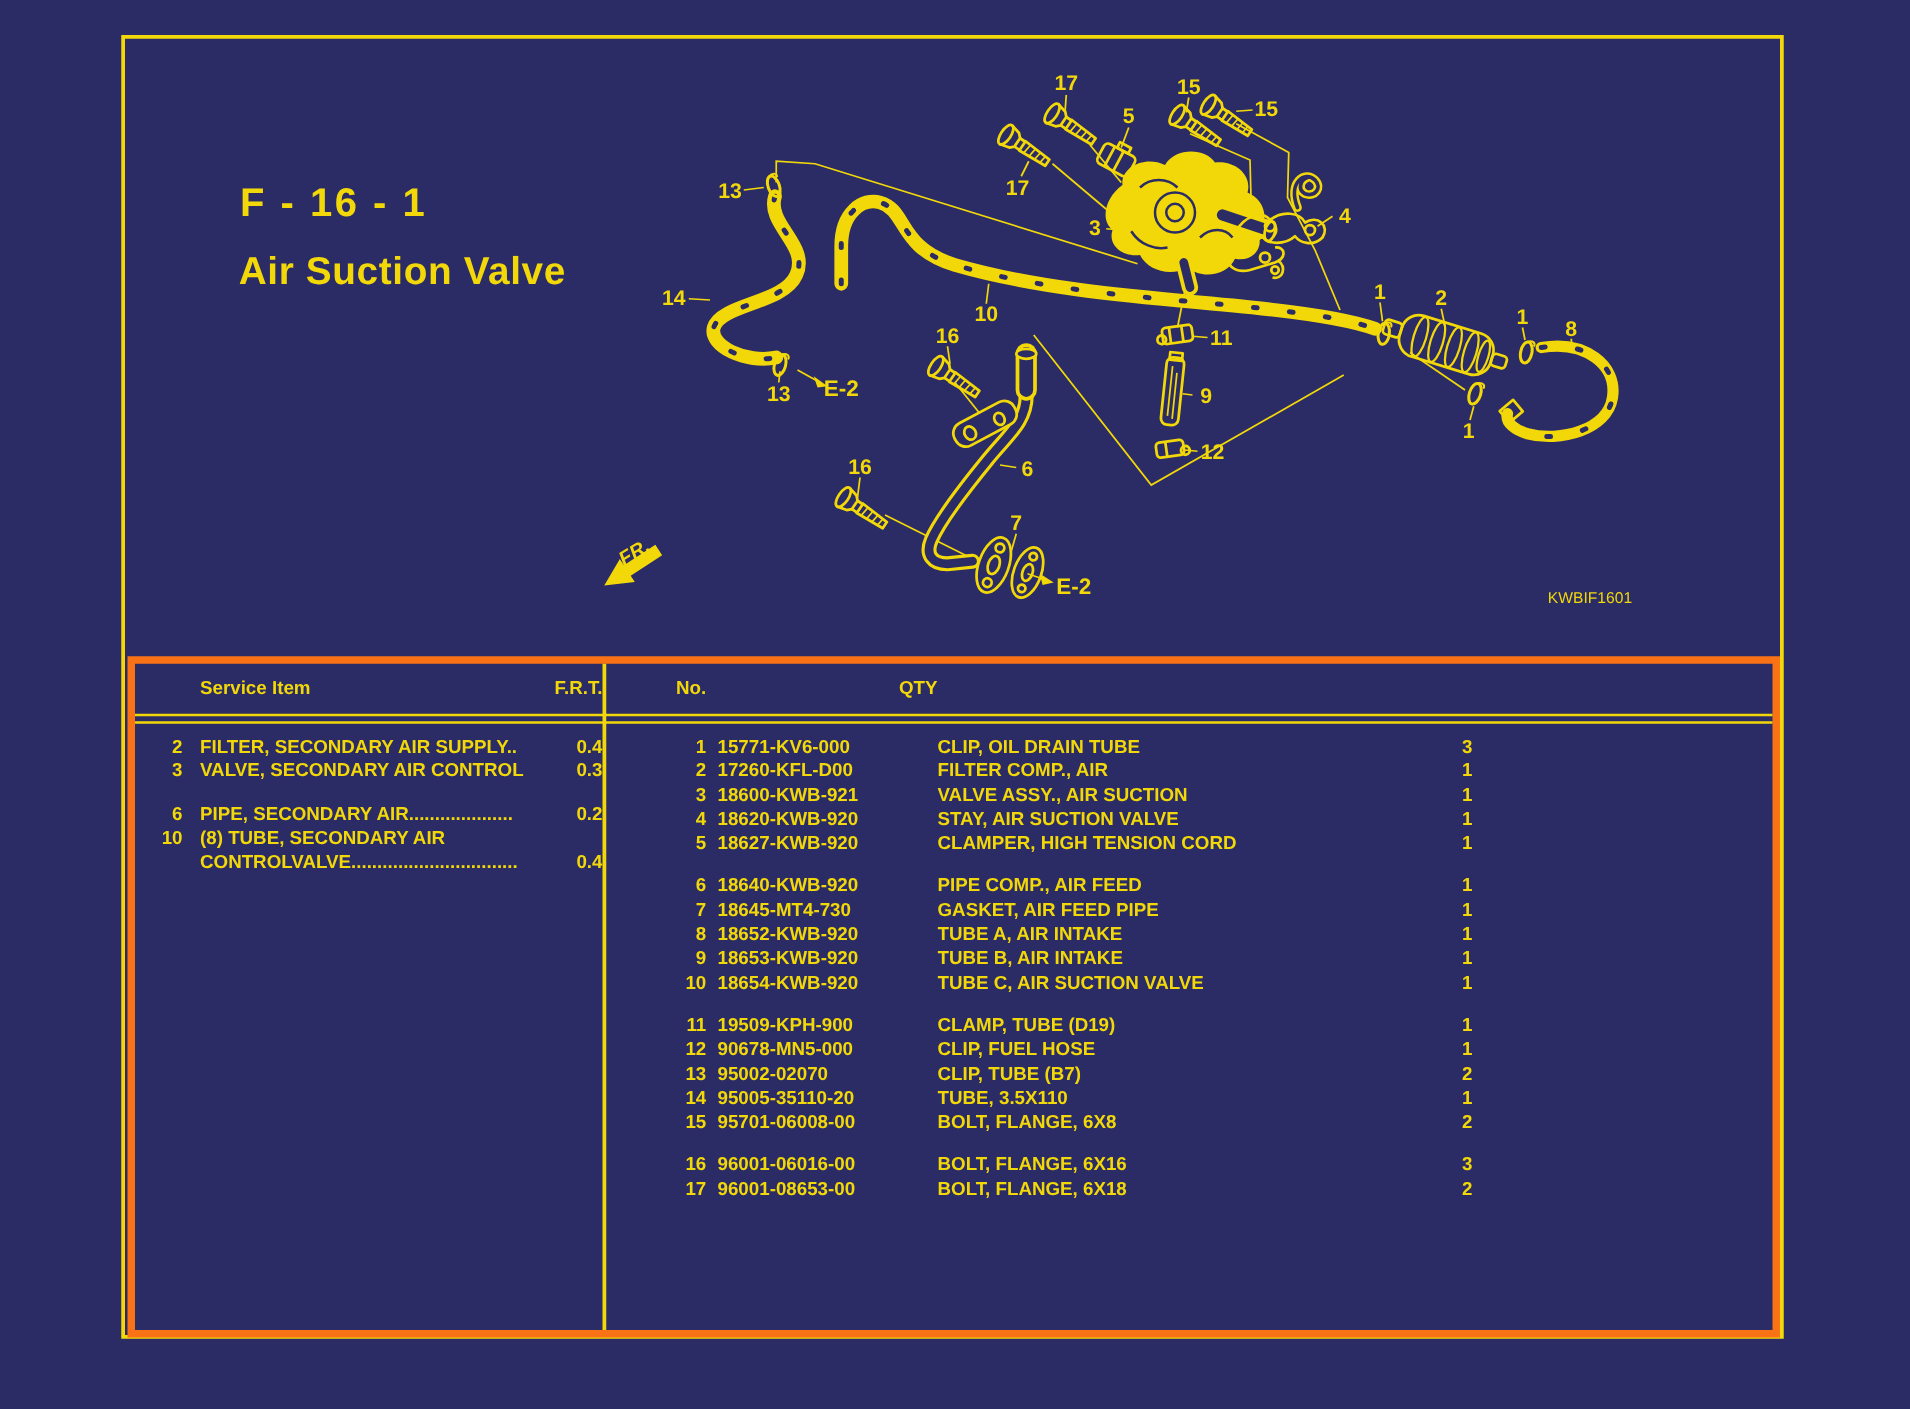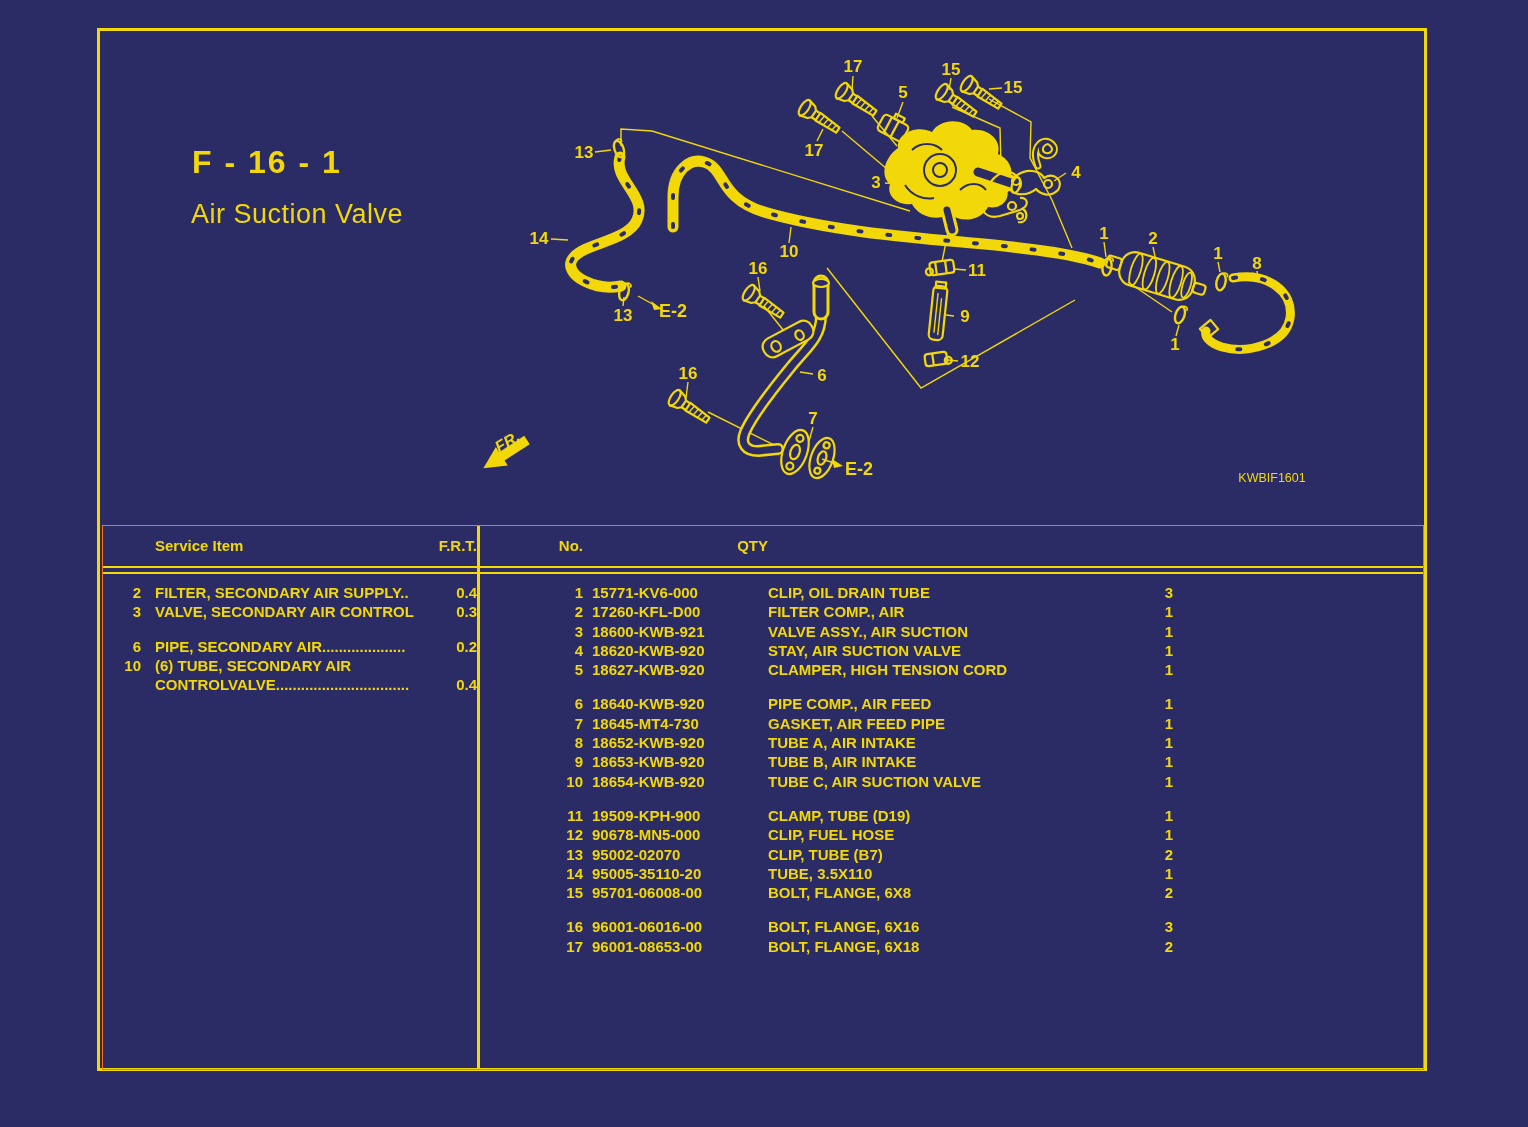--- a/index.html
+++ b/index.html
@@ -11,39 +11,39 @@
   .frame{
     position:absolute;left:97px;top:28px;width:1330px;height:1043px;
     border:3px solid #f2d808;box-sizing:border-box;
   }
   .page-code{
     position:absolute;left:192px;top:144px;
     font-size:32px;font-weight:bold;letter-spacing:2px;
   }
   .page-title{
     position:absolute;left:191px;top:199px;
-    font-size:27px;font-weight:normal;letter-spacing:.5px;
+    font-size:31px;font-weight:bold;letter-spacing:.5px;
   }
   .diagram{position:absolute;left:440px;top:40px;width:900px;height:470px;}
 
   
   .ptable{
     position:absolute;left:102px;top:525px;width:1322px;height:545px;
-    border:1px solid #f97316;box-sizing:border-box;
+    border:6px solid #f97316;box-sizing:border-box;
   }
   .vdivider{position:absolute;top:0;bottom:0;left:374px;width:3px;background:#f2d808;}
   .thead-underline{position:absolute;left:0;right:0;top:40px;height:2px;background:#f2d808;}
   .thead-underline2{position:absolute;left:0;right:0;top:46px;height:2px;background:#f2d808;}
   .svc-head,.svc-rows{position:absolute;left:0;width:374px;}
   .parts-head,.parts-rows{position:absolute;left:377px;width:941px;}
   .svc-head,.parts-head{top:0;height:40px;}
   .svc-rows{top:52px;padding-top:5px;}
   .parts-rows{top:52px;padding-top:5px;}
   .svc-grid{display:grid;grid-template-columns:28px 1fr 60px;padding-left:10px;box-sizing:border-box;}
-  .parts-grid{display:grid;grid-template-columns:80px 185px 1fr 90px 248px;box-sizing:border-box;padding-left:23px;}
+  .parts-grid{display:grid;grid-template-columns:80px 185px 1fr 90px 248px;box-sizing:border-box;}
   .hcell{font-size:15px;font-weight:bold;line-height:40px;white-space:nowrap;}
   .rcell{font-size:15px;font-weight:bold;line-height:19.3px;white-space:nowrap;overflow:hidden;}
   .row{height:19.3px;}
   .row.gap{margin-top:15px;}
   .a-r{text-align:right;}
   .a-c{text-align:right;}
   .ind{padding-left:14px;}
   .ind9{padding-left:9px;}
 
   
@@ -305,21 +305,21 @@
         <span class="rcell ind">VALVE, SECONDARY AIR CONTROL</span>
         <span class="rcell a-c">0.3</span>
       </div>
       <div class="row svc-grid gap">
         <span class="rcell a-r">6</span>
         <span class="rcell ind">PIPE, SECONDARY AIR....................</span>
         <span class="rcell a-c">0.2</span>
       </div>
       <div class="row svc-grid">
         <span class="rcell a-r">10</span>
-        <span class="rcell ind">(6) TUBE, SECONDARY AIR</span>
+        <span class="rcell ind">(8) TUBE, SECONDARY AIR</span>
         <span class="rcell a-c"></span>
       </div>
       <div class="row svc-grid">
         <span class="rcell a-r"></span>
         <span class="rcell ind">CONTROLVALVE................................</span>
         <span class="rcell a-c">0.4</span>
       </div>
     </div>
   <div class="parts-rows">
       <div class="row parts-grid">

